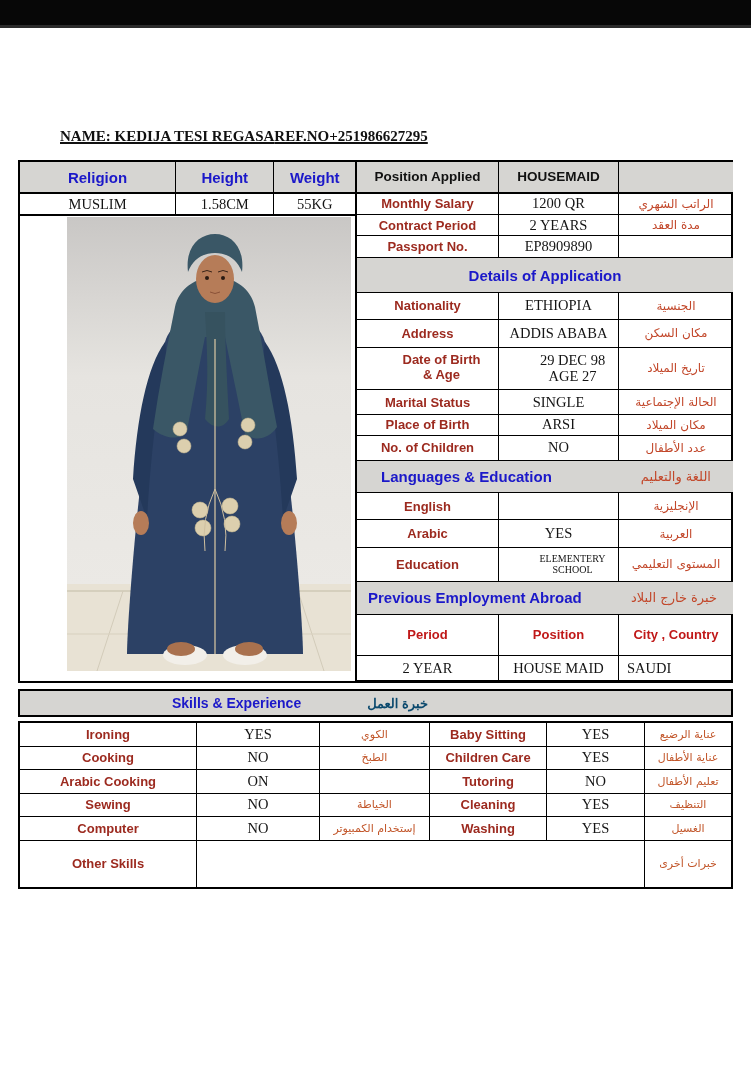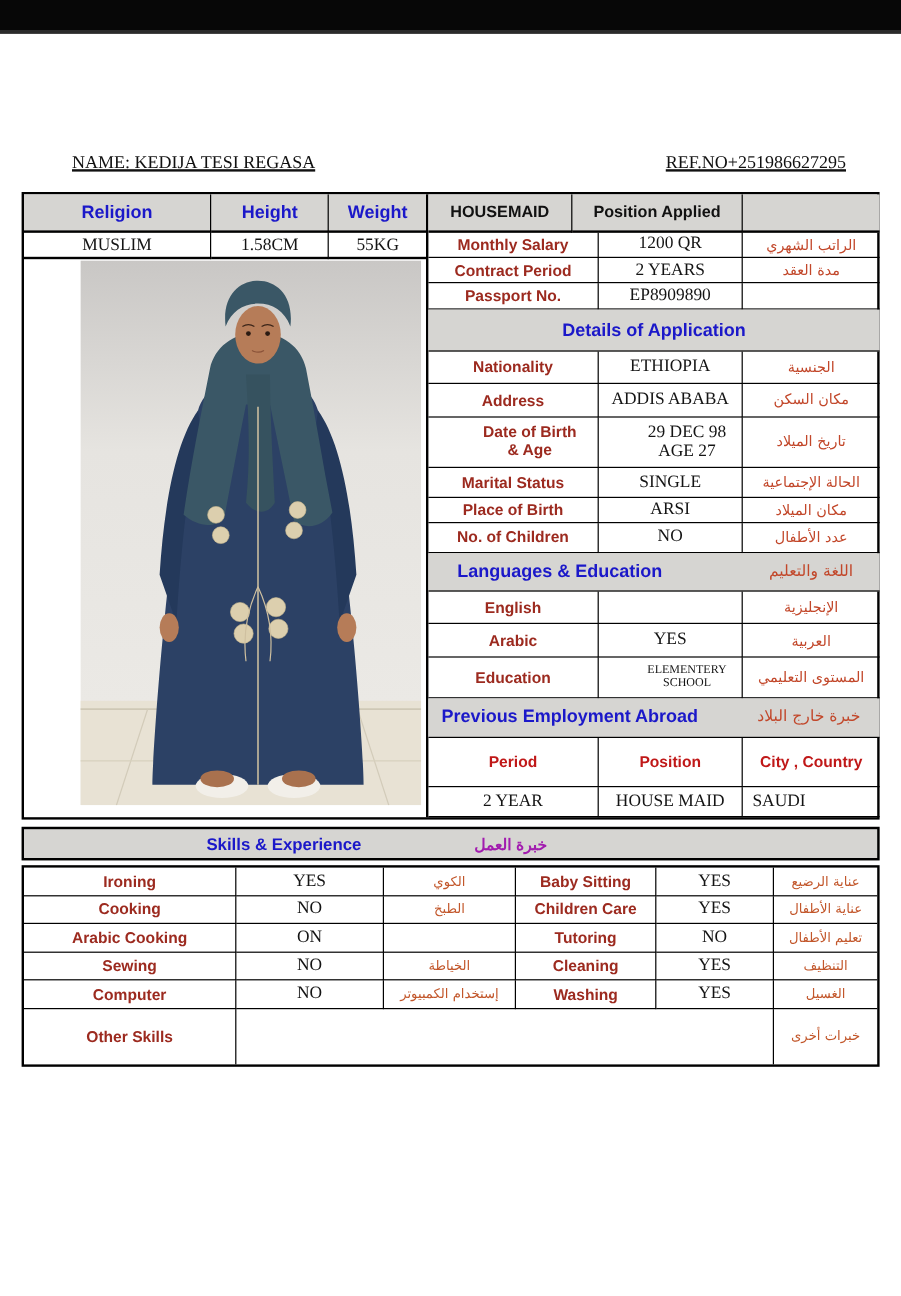--- a/index.html
+++ b/index.html
@@ -6,22 +6,22 @@
   body {
     width:751px; height:1080px; position:relative; background:#ffffff;
     font-family:"Liberation Sans", sans-serif; overflow:hidden;
   }
   * { box-sizing:border-box; }
 
   .black-bar { position:absolute; top:0; left:0; width:751px; height:28px; background:#070707; border-bottom:3px solid #2b2b2b; }
 
   .doc-header {
     position:absolute; top:128px; left:60px; width:645px;
-    display:flex; justify-content:space-between;
-    font-family:"Liberation Serif", serif; font-weight:normal; font-size:15px; color:#111;
+    display:flex; 
+    font-family:"Liberation Serif", serif; font-weight:bold; font-size:15px; color:#111;
   }
   .doc-header span { text-decoration:underline; text-decoration-thickness:2px; }
 
   
   .main-table {
     position:absolute; left:18px; top:160px; width:715px; height:523px;
     border:2px solid #000; display:flex; background:#fff;
   }
   .left-part { width:337px; border-right:2px solid #000; display:flex; flex-direction:column; }
   .right-part { width:376px; display:flex; flex-direction:column; }
@@ -56,21 +56,21 @@
 
   
   .section-band { border-bottom:1px solid #000; display:flex; align-items:center; justify-content:center; }
 
   
   .skills-header {
     position:absolute; left:18px; top:689px; width:715px; height:28px;
     background:#d6d5d2; border:2px solid #000; display:flex; align-items:center;
   }
   .skills-header .en { margin-left:152px; }
-  .skills-header .ar-t { margin-left:94px; font-size:13px; color:#a21caf; font-weight:bold; }
+  .skills-header .ar-t { margin-left:66px; font-size:13px; color:#0c4a6e; font-weight:bold; }
 
   .skills-table {
     position:absolute; left:18px; top:721px; width:715px;
     border:2px solid #000; display:flex; flex-direction:column; background:#fff;
   }
   .sk-row { display:flex; height:23.5px; }
   .sk-row .cell { border-bottom:1px solid #000; }
   .sk-c1 { width:177px; } .sk-c2 { width:123px; } .sk-c3 { width:110px; }
   .sk-c4 { width:117px; } .sk-c5 { width:98px;  } .sk-c6 { width:86px; }
   .sk-other { display:flex; height:46px; }
@@ -153,22 +153,22 @@
           <ellipse cx="114" cy="432" rx="14" ry="7" fill="#a9714e"></ellipse>
           <ellipse cx="182" cy="432" rx="14" ry="7" fill="#a9714e"></ellipse>
         </g>
       </svg>
     </div>
   </div>
 
   <div class="right-part">
 
     <div class="row hdr-row gray" style="height:32px">
+      <div class="cell c-lbl blk-bold">Position Applied</div>
       <div class="cell c-val blk-bold">HOUSEMAID</div>
-      <div class="cell c-lbl blk-bold">Position Applied</div>
       <div class="cell c-ar last"></div>
     </div>
 
     <div class="row" style="height:21px">
       <div class="cell c-lbl lbl">Monthly Salary</div>
       <div class="cell c-val val">1200 QR</div>
       <div class="cell c-ar ar last">الراتب الشهري</div>
     </div>
 
     <div class="row" style="height:22px">

